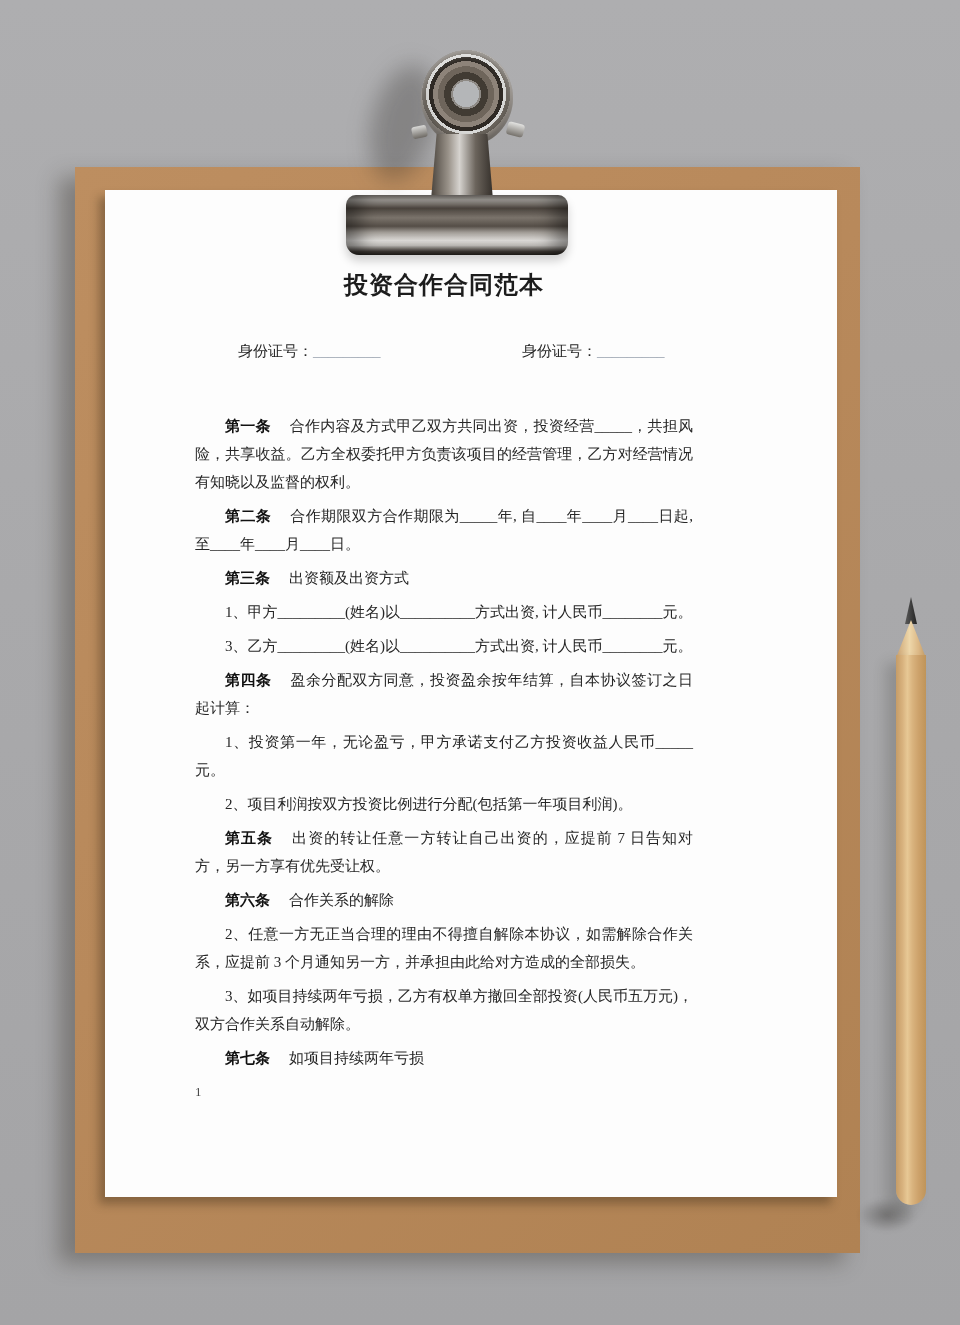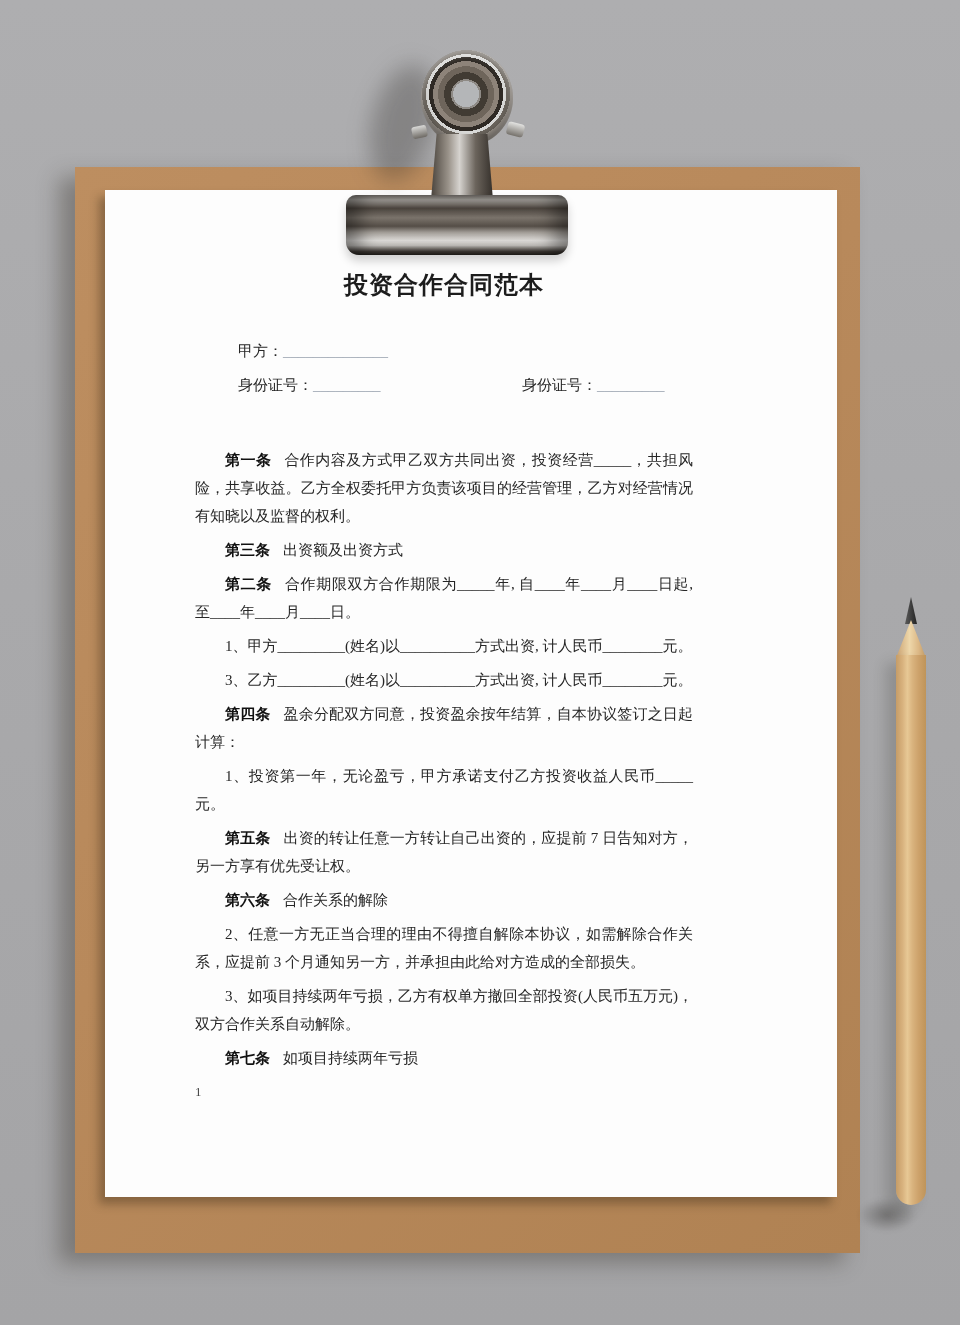--- a/index.html
+++ b/index.html
@@ -30,21 +30,21 @@
     text-align:center;font-size:24px;font-weight:bold;color:#1c1c1c;
     letter-spacing:1px;line-height:34px;margin:0 0 32px 0;
   }
   .party-section{margin:0 0 44px 43px;}
   .party-row{display:flex;line-height:34px;}
   .party-cell-a{width:284px;}
   .blank{color:#97a0ac;}
   .doc-body p{
     margin:0 0 6px 0;text-indent:2em;text-align:justify;
   }
-  .p-lead:not(:empty){font-weight:bold;margin-right:13px;color:#111;}
+  .p-lead:not(:empty){font-weight:bold;margin-right:19px;color:#111;}
   .page-number{
     text-align:center;font-size:13px;color:#4a4a4a;margin-top:14px;
     text-indent:0 !important;
   }
   
   .clip-shadow{
     position:absolute;left:372px;top:64px;width:62px;height:118px;
     background:rgba(40,38,34,.30);border-radius:50%;
     filter:blur(11px);transform:rotate(14deg);z-index:3;
   }
@@ -111,42 +111,40 @@
 <div class="clip-shadow"></div>
 
 <div class="clipboard">
   <div class="paper">
     <div class="doc-inner">
 
       <h1 class="doc-title">投资合作合同范本</h1>
 
       <div class="party-section">
         <div class="party-row">
-          <div class="party-cell-a">
-            <span>甲方：</span><span class="blank">______________</span>
-          </div>
         </div>
         <div class="party-row">
           <div class="party-cell-a">
             <span>身份证号：</span><span class="blank">_________</span>
           </div>
           <div>
             <span>身份证号：</span><span class="blank">_________</span>
           </div>
         </div>
       </div>
 
       <div class="doc-body">
         <p><span class="p-lead">第一条</span><span>合作内容及方式甲乙双方共同出资，投资经营_____，共担风险，共享收益。乙方全权委托甲方负责该项目的经营管理，乙方对经营情况有知晓以及监督的权利。</span></p>
+        <p><span class="p-lead">第二条</span><span>合作期限双方合作期限为_____年, 自____年____月____日起, 至____年____月____日。</span></p>
         <p><span class="p-lead">第三条</span><span>出资额及出资方式</span></p>
-        <p><span class="p-lead">第二条</span><span>合作期限双方合作期限为_____年, 自____年____月____日起, 至____年____月____日。</span></p>
         <p><span class="p-lead"></span><span>1、甲方_________(姓名)以__________方式出资, 计人民币________元。</span></p>
         <p><span class="p-lead"></span><span>3、乙方_________(姓名)以__________方式出资, 计人民币________元。</span></p>
         <p><span class="p-lead">第四条</span><span>盈余分配双方同意，投资盈余按年结算，自本协议签订之日起计算：</span></p>
         <p><span class="p-lead"></span><span>1、投资第一年，无论盈亏，甲方承诺支付乙方投资收益人民币_____元。</span></p>
+        <p><span class="p-lead"></span><span>2、项目利润按双方投资比例进行分配(包括第一年项目利润)。</span></p>
         <p><span class="p-lead">第五条</span><span>出资的转让任意一方转让自己出资的，应提前 7 日告知对方，另一方享有优先受让权。</span></p>
         <p><span class="p-lead">第六条</span><span>合作关系的解除</span></p>
         <p><span class="p-lead"></span><span>2、任意一方无正当合理的理由不得擅自解除本协议，如需解除合作关系，应提前 3 个月通知另一方，并承担由此给对方造成的全部损失。</span></p>
         <p><span class="p-lead"></span><span>3、如项目持续两年亏损，乙方有权单方撤回全部投资(人民币五万元)，双方合作关系自动解除。</span></p>
         <p><span class="p-lead">第七条</span><span>如项目持续两年亏损</span></p>
         <p class="page-number">1</p>
       </div>
 
     </div>
   </div>

